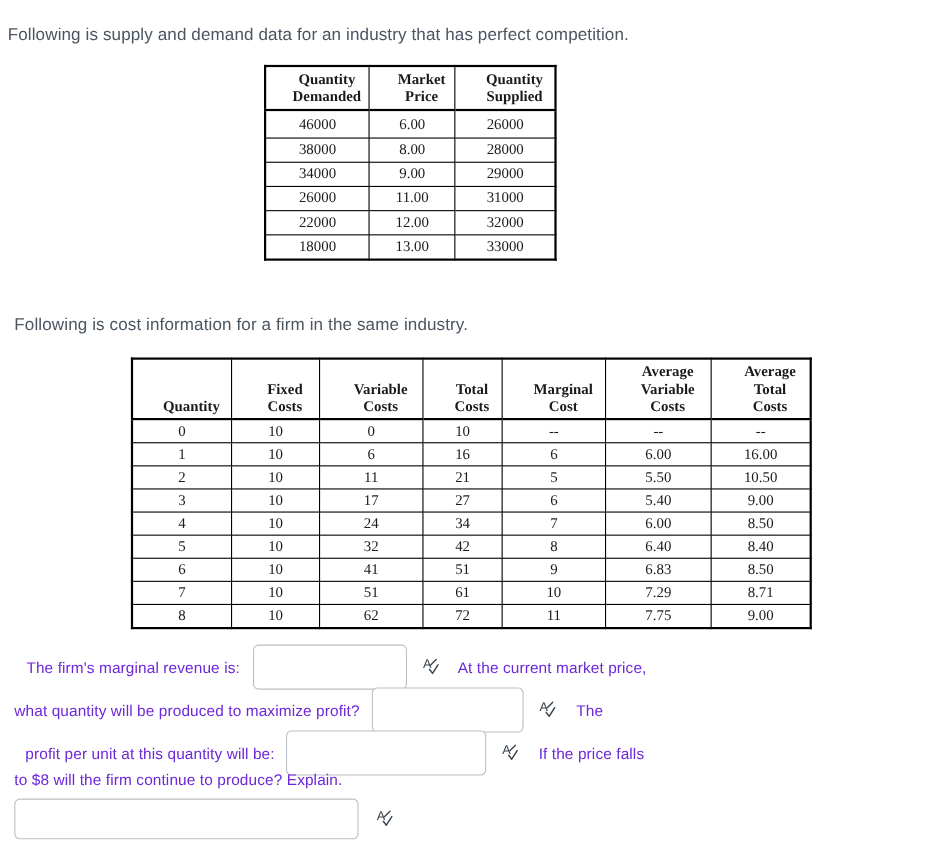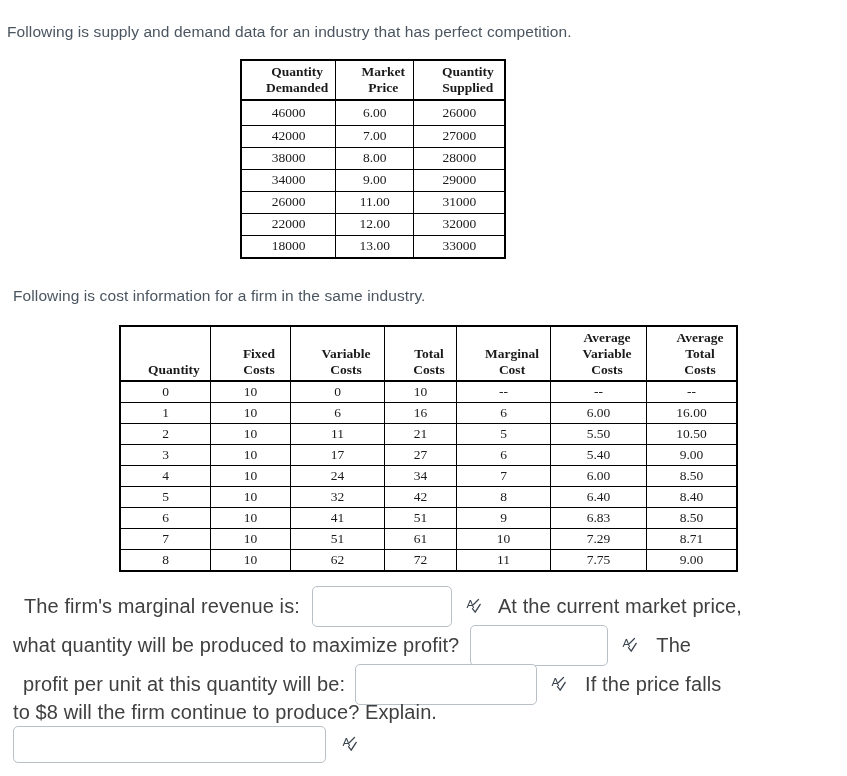--- a/index.html
+++ b/index.html
@@ -91,22 +91,22 @@
   #cost-table tbody td { height: 18px; font-size: 13.5px; }
 
   
   .q-row {
     position: absolute;
     display: flex;
     align-items: center;
     white-space: nowrap;
   }
   .q-text {
-    font-size: 20px;
-    color: #404040;
+    font-size: 14px;
+    color: #6d28d9;
     letter-spacing: 0.1px;
   }
   .answer-box {
     box-sizing: border-box;
     background: #ffffff;
     border: 1px solid #b9bfc6;
     border-radius: 5px;
     outline: none;
     font-family: "Liberation Sans", sans-serif;
     font-size: 14px;
@@ -165,25 +165,20 @@
         <span class="hdr-line">Quantity</span>
         <span class="hdr-line">Supplied</span>
       </th>
     </tr>
   </thead>
   <tbody id="sd-body">
       <tr>
         <td>46000</td>
         <td>6.00</td>
         <td>26000</td>
-      </tr>
-      <tr>
-        <td>42000</td>
-        <td>7.00</td>
-        <td>27000</td>
       </tr>
       <tr>
         <td>38000</td>
         <td>8.00</td>
         <td>28000</td>
       </tr>
       <tr>
         <td>34000</td>
         <td>9.00</td>
         <td>29000</td>

